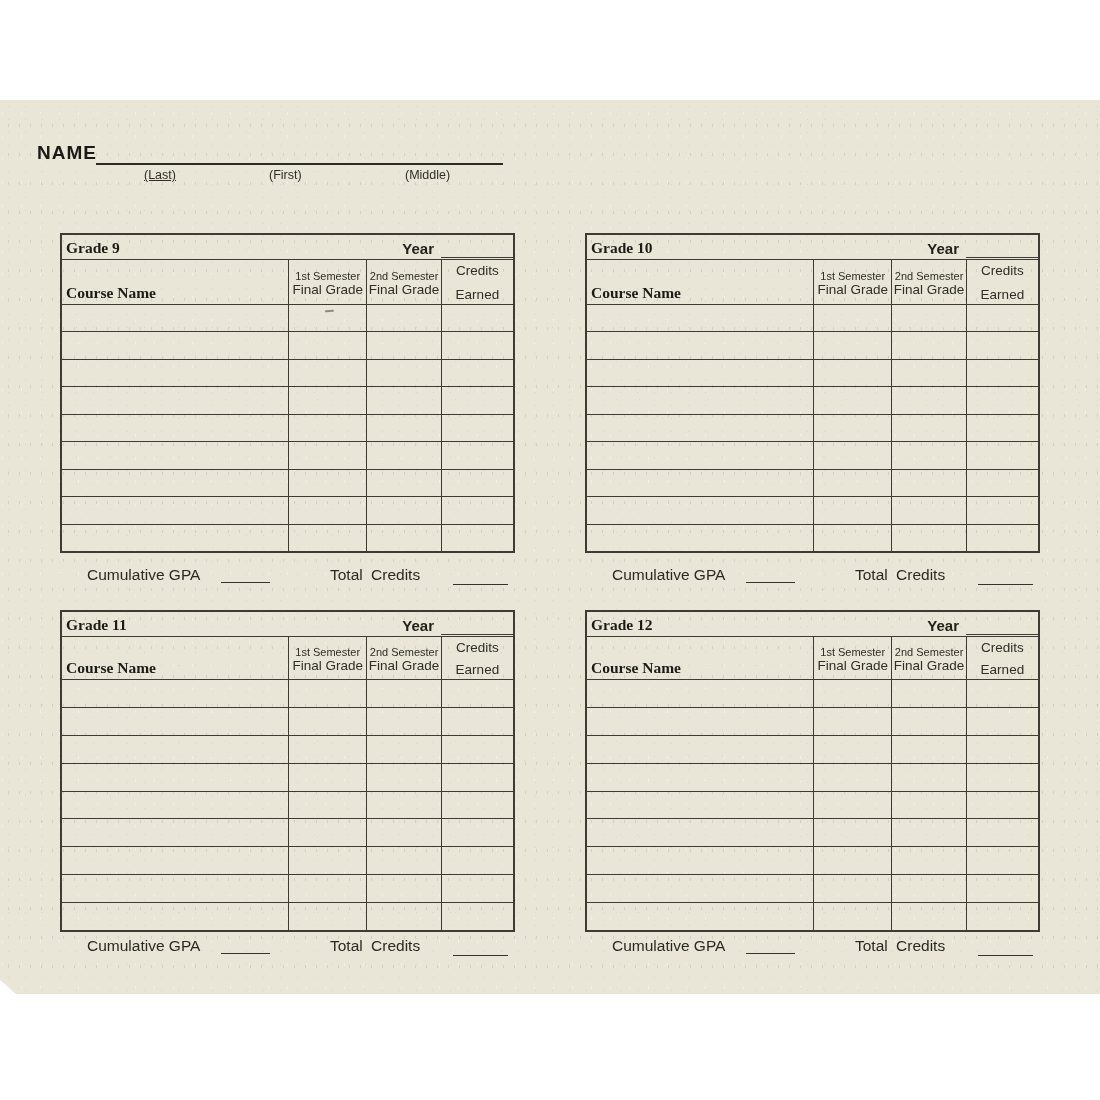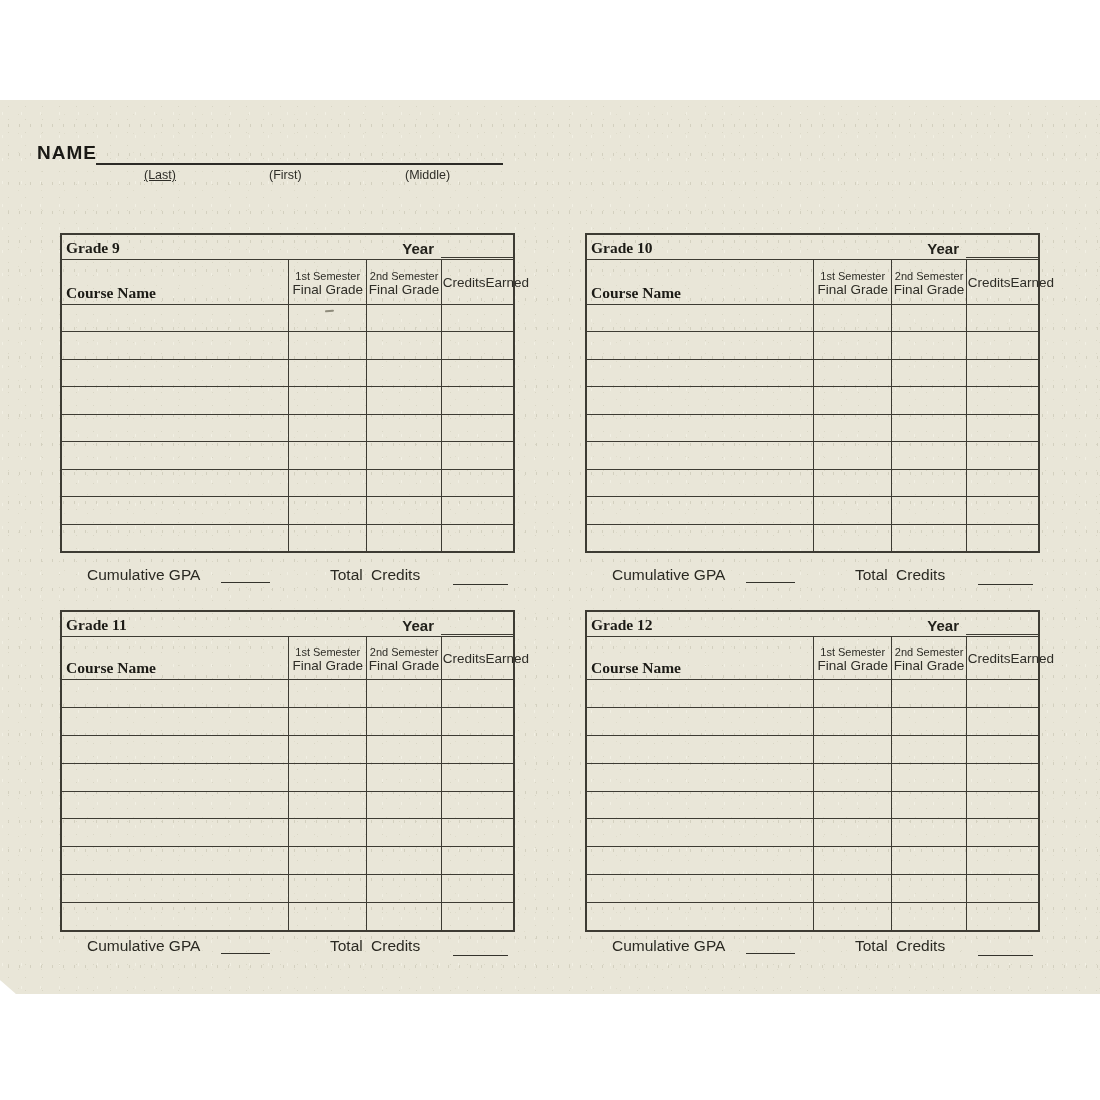--- a/index.html
+++ b/index.html
@@ -109,21 +109,21 @@
     font-size:15.5px;font-weight:bold;color:#1c1b16;
   }
   .sem{
     display:flex;flex-direction:column;justify-content:center;
     align-items:center;text-align:center;
     padding:4px 1px 1px 1px;
   }
   .sem .line1{font-size:11px;color:#2e2d27;}
   .sem .line2{font-size:13.5px;color:#2e2d27;}
   .creds{
-    display:flex;flex-direction:row;justify-content:space-between;
+    display:flex;flex-direction:column;justify-content:space-between;
     align-items:center;text-align:center;
     padding:3px 1px 2px 1px;
   }
   .creds span{font-size:13.5px;color:#2e2d27;}
 
   .tbody{flex:1 1 auto;display:flex;flex-direction:column;}
   .trow{flex:1 1 0;border-top:1.3px solid var(--line);}
   .trow > .tcell + .tcell{border-left:1.3px solid var(--line);}
 
   

